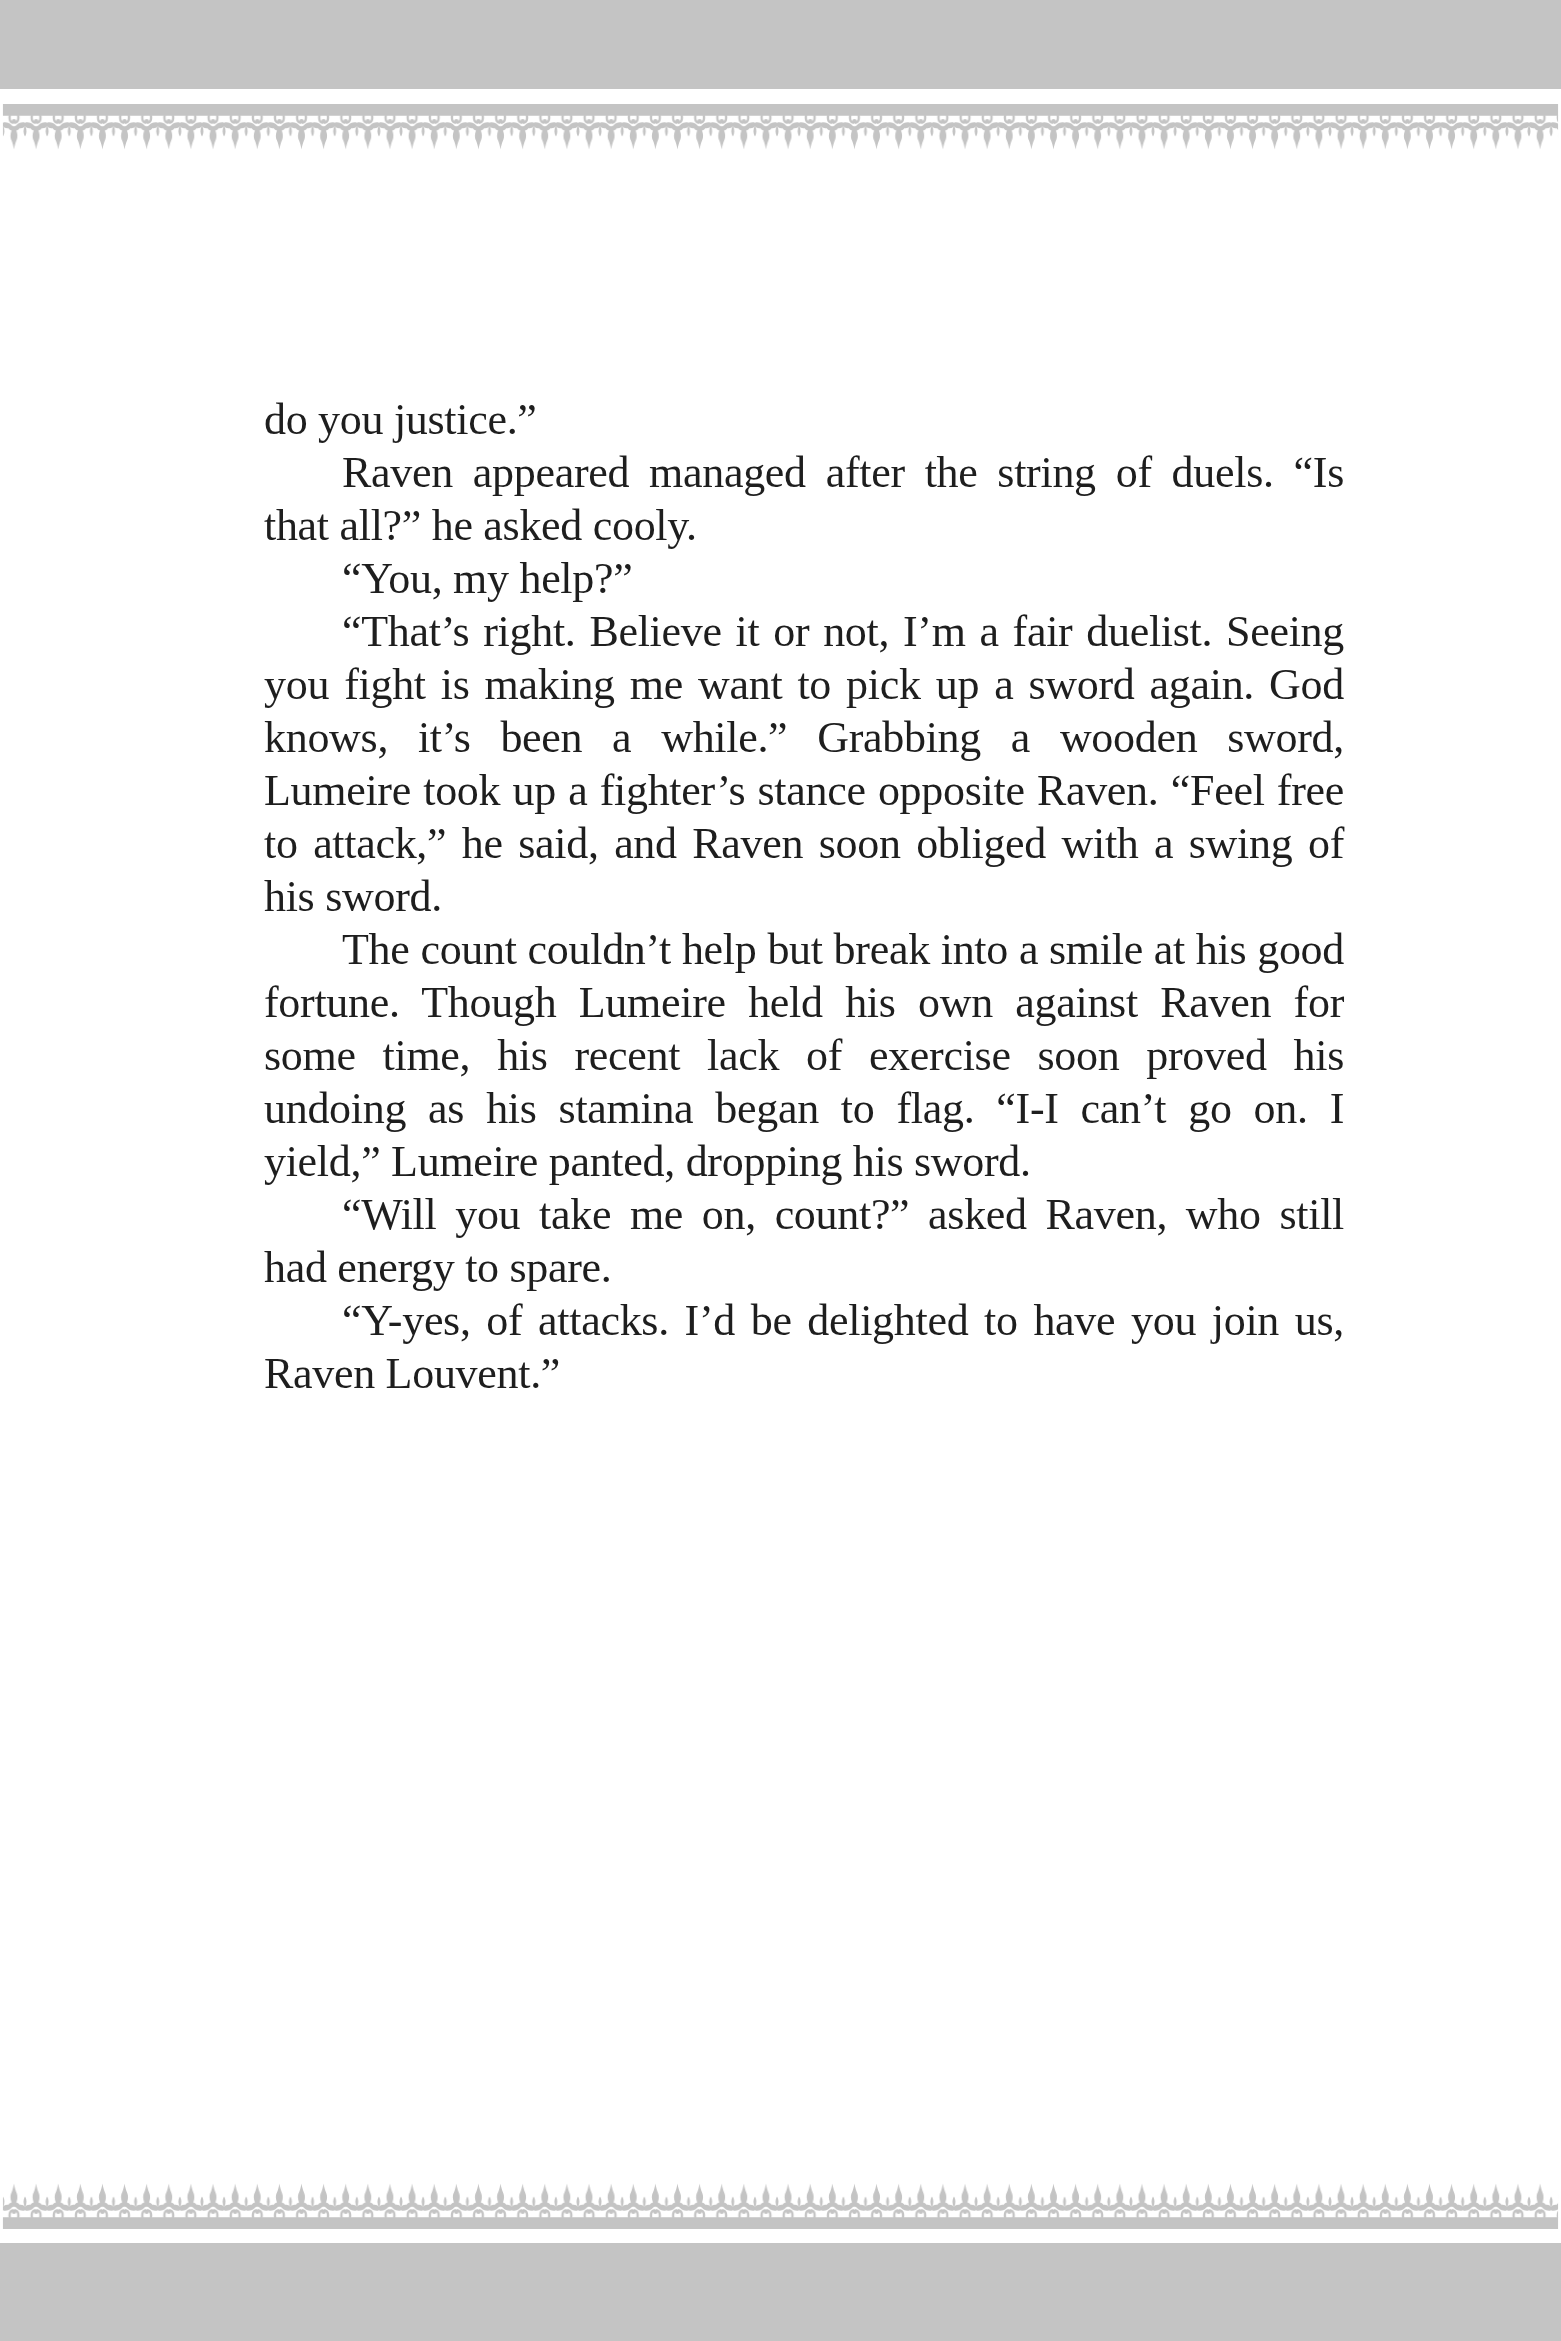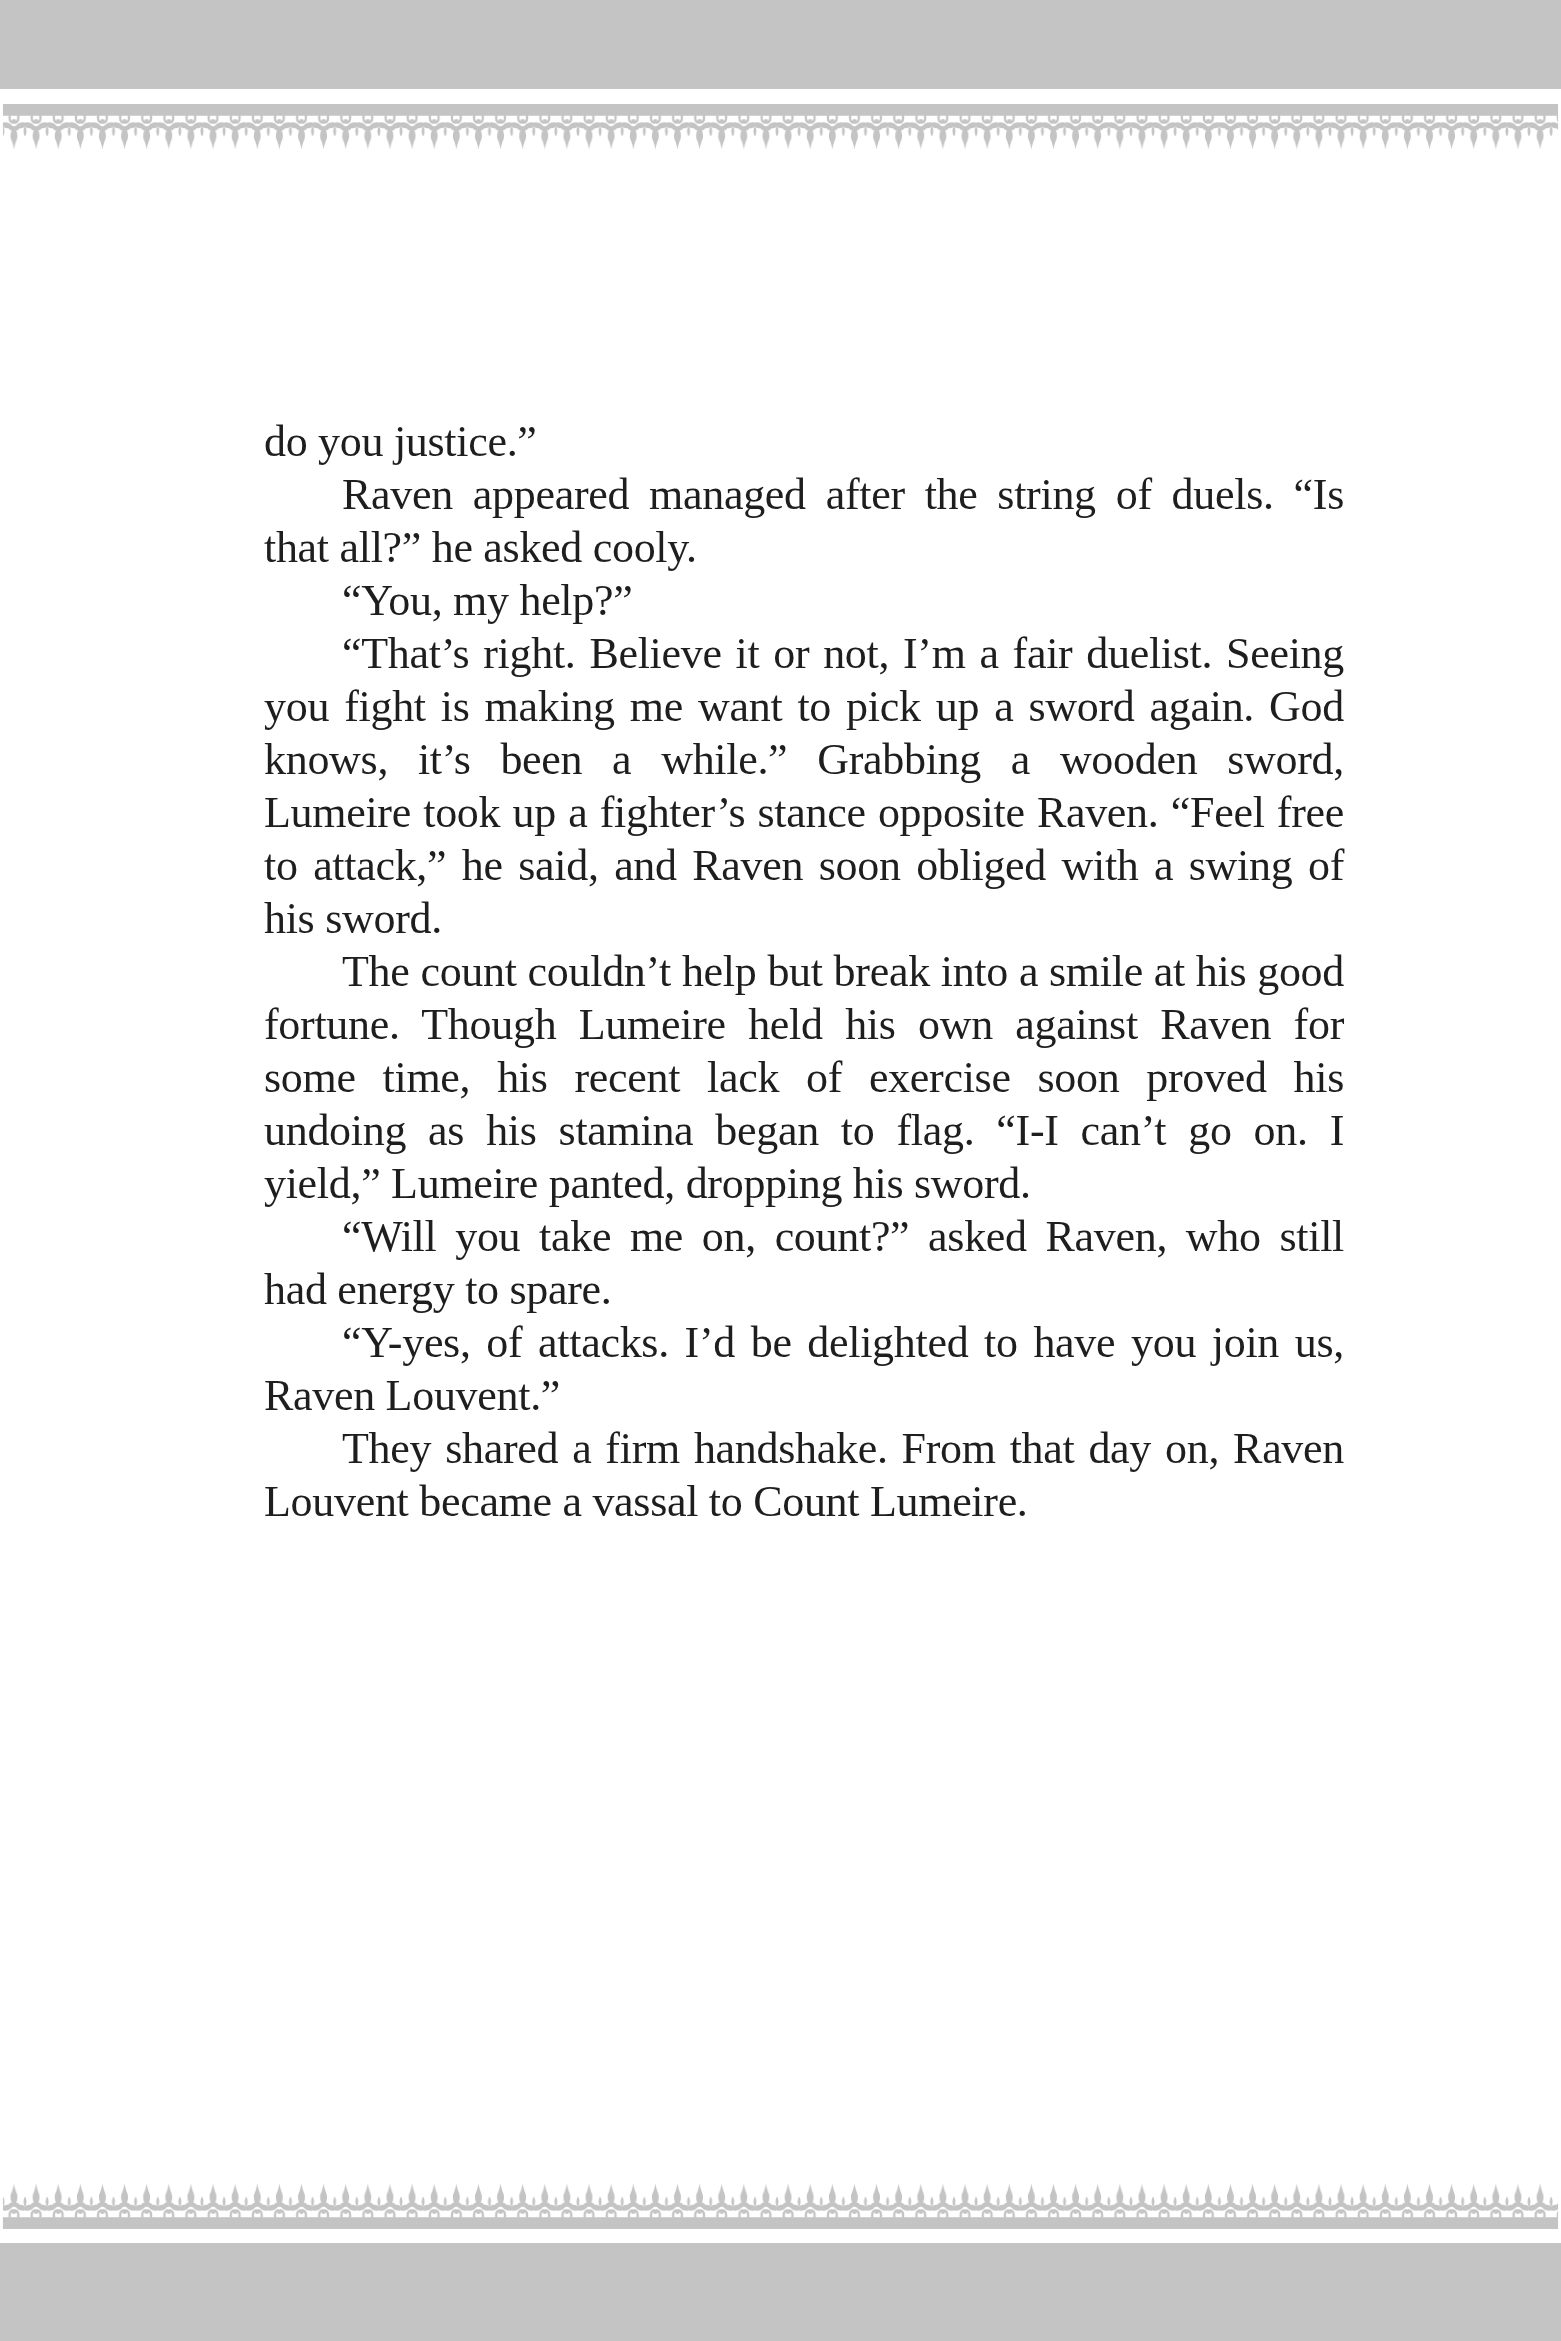--- a/index.html
+++ b/index.html
@@ -29,21 +29,21 @@
     width: 1561px;
     height: 47px;
     line-height: 0;
   }
   .ornament-top    { top: 104px; }
   .ornament-bottom { top: 2182px; transform: scaleY(-1); }
 
   .text-block {
     position: absolute;
     left: 264px;
-    top: 415px;
+    top: 393px;
     width: 1080px;
     font-size: 44px;
     line-height: 53px;
     letter-spacing: -0.3px;
     color: #1e1e1e;
     text-align: justify;
     text-justify: inter-word;
   }
   .text-block p {
     margin: 0;
@@ -78,21 +78,20 @@
 </div>
 
 <main class="text-block">
   <p class="no-indent">do you justice.”</p>
   <p>Raven appeared managed after the string of duels. “Is that all?” he asked cooly.</p>
   <p>“You, my help?”</p>
   <p>“That’s right. Believe it or not, I’m a fair duelist. Seeing you fight is making me want to pick up a sword again. God knows, it’s been a while.” Grabbing a wooden sword, Lumeire took up a fighter’s stance opposite Raven. “Feel free to attack,” he said, and Raven soon obliged with a swing of his sword.</p>
   <p>The count couldn’t help but break into a smile at his good fortune. Though Lumeire held his own against Raven for some time, his recent lack of exercise soon proved his undoing as his stamina began to flag. “I-I can’t go on. I yield,” Lumeire panted, dropping his sword.</p>
   <p>“Will you take me on, count?” asked Raven, who still had energy to spare.</p>
   <p>“Y-yes, of attacks. I’d be delighted to have you join us, Raven Louvent.”</p>
-  <p>They shared a firm handshake. From that day on, Raven Louvent became a vassal to Count Lumeire.</p>
 </main>
 
 <div class="ornament ornament-bottom">
   <svg width="1561" height="47" viewBox="0 0 2250 68" xmlns="http://www.w3.org/2000/svg">
     <defs>
       <pattern id="laceB" x="0" y="16" width="32" height="52" patternUnits="userSpaceOnUse">
         <path d="M10,0 C9,6 10,10 14,11" fill="none" stroke="#c4c4c4" stroke-width="3.4" stroke-linecap="round"></path>
         <path d="M22,0 C23,6 22,10 18,11" fill="none" stroke="#c4c4c4" stroke-width="3.4" stroke-linecap="round"></path>
         <circle cx="16" cy="9" r="3.4" fill="#c4c4c4"></circle>
         <path d="M-2,12 C3,9 9,11 13,15 C14,16.5 18,16.5 19,15 C23,11 29,9 34,12 C33,17 29,20 24,19 C21,24 11,24 8,19 C3,20 -1,17 -2,12 Z" fill="#c4c4c4"></path>

